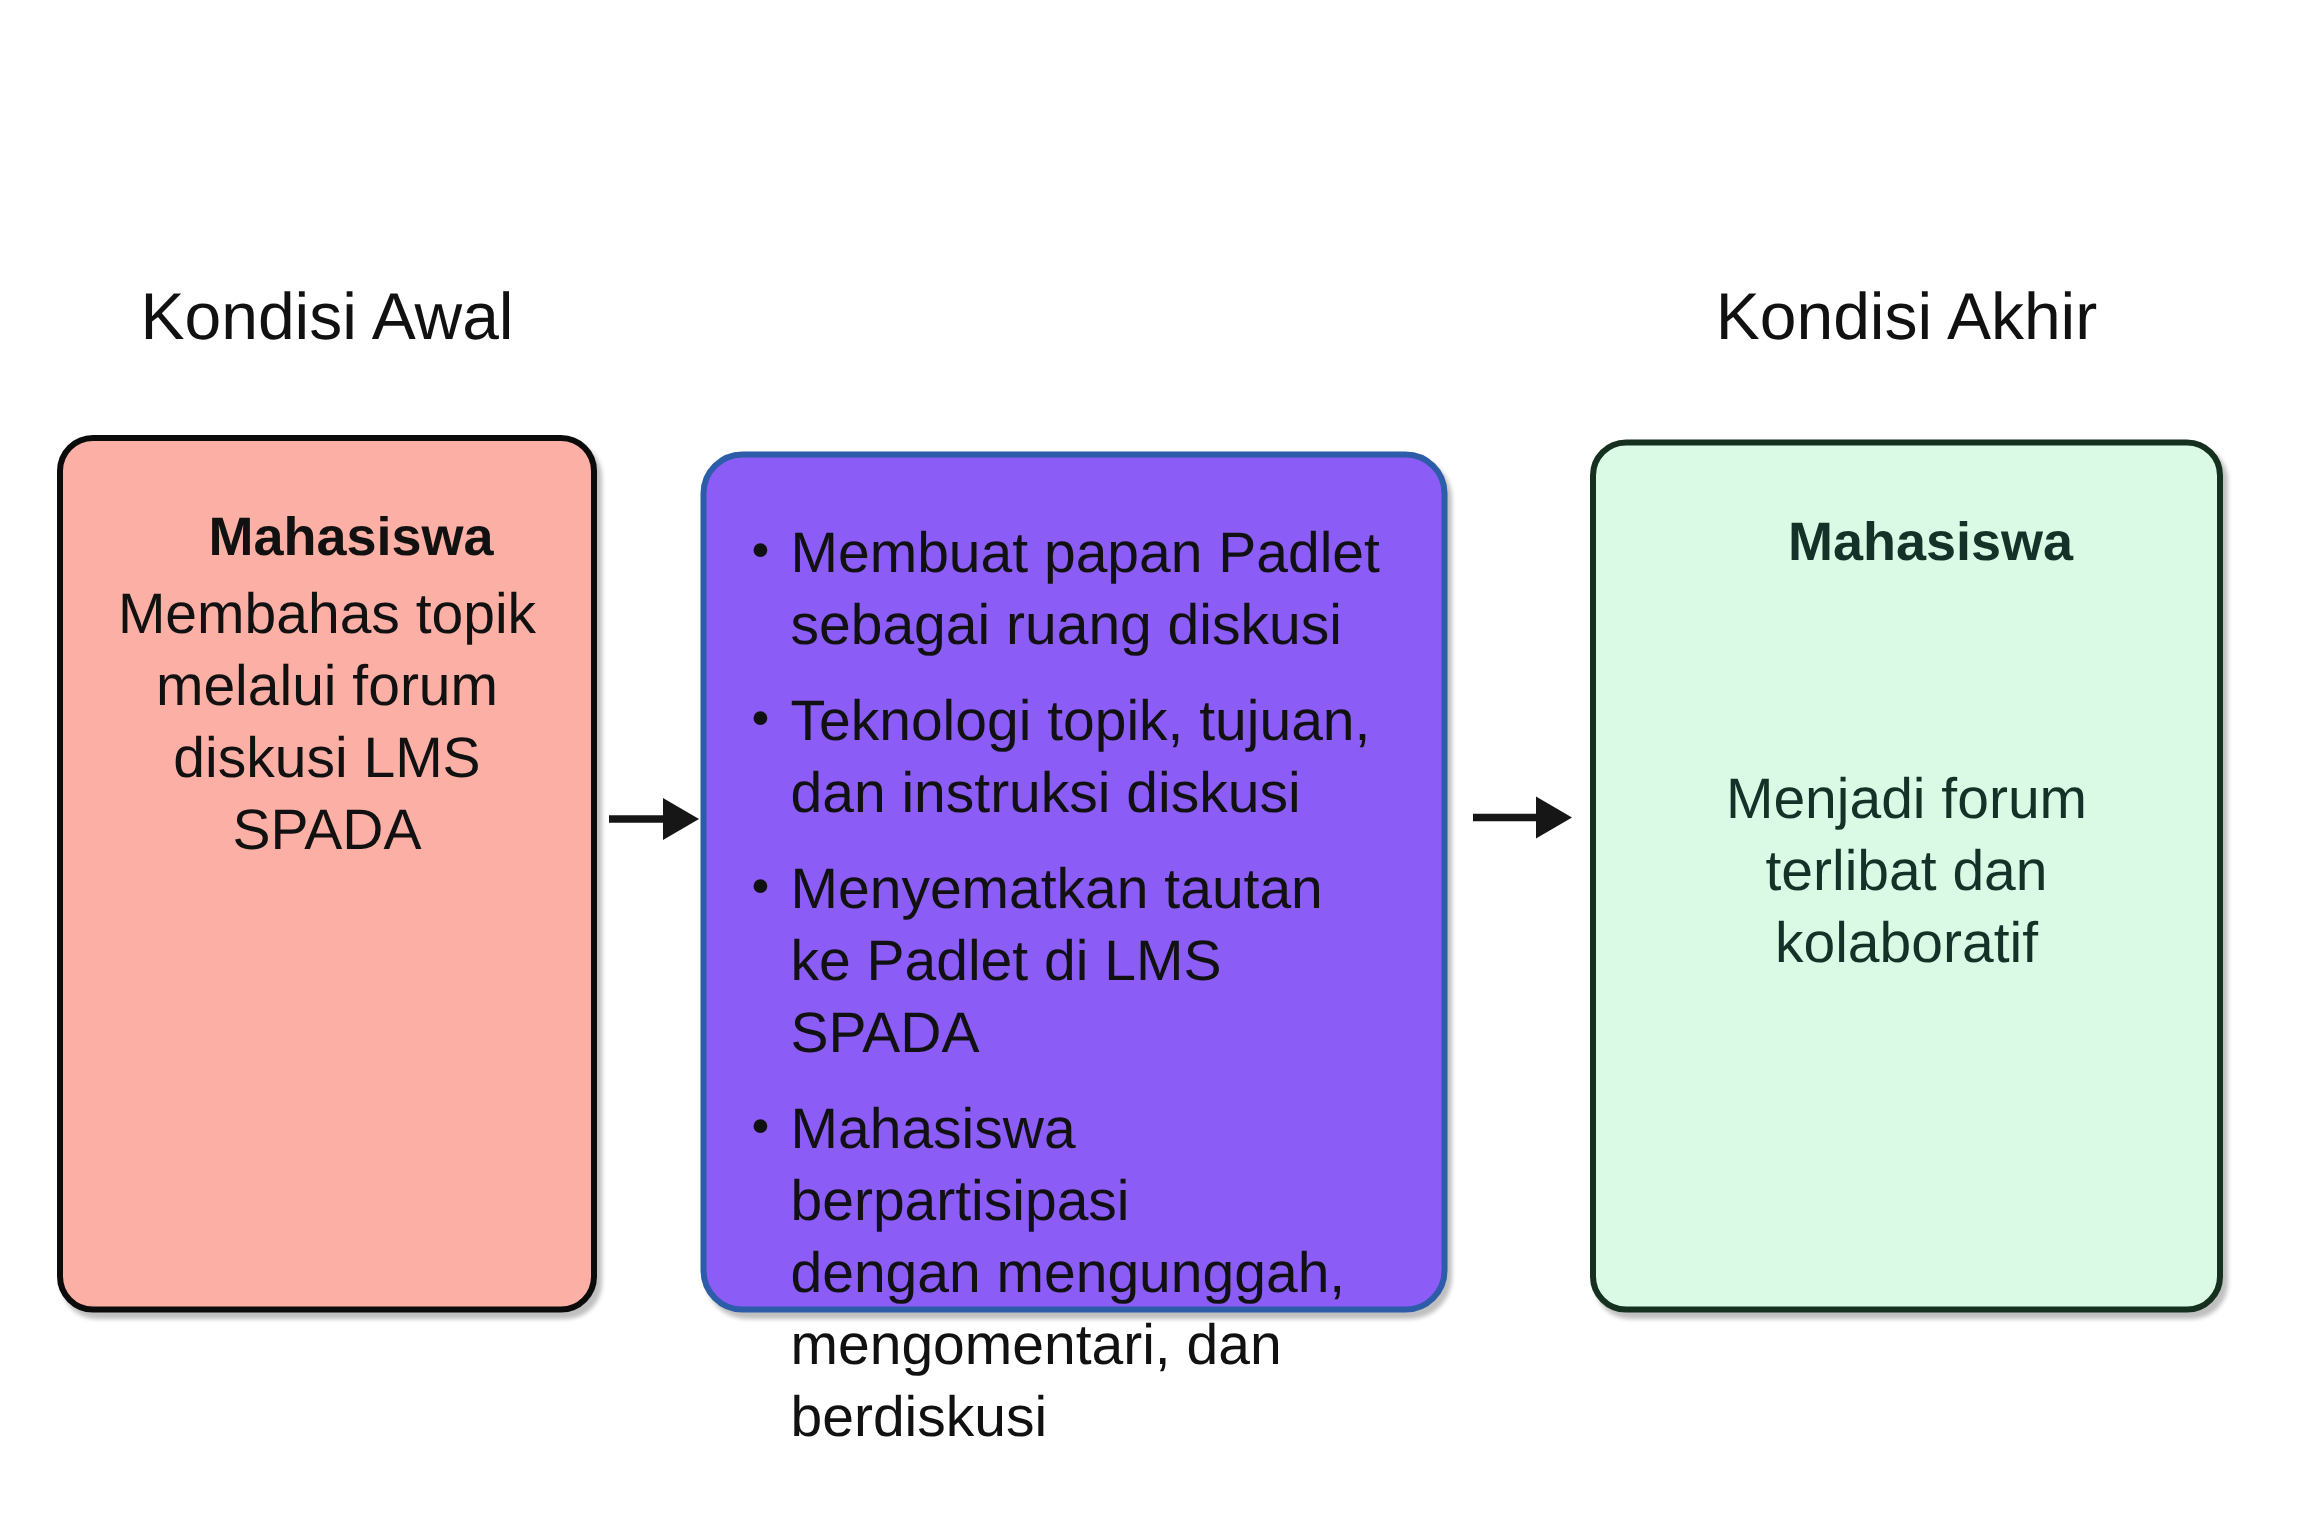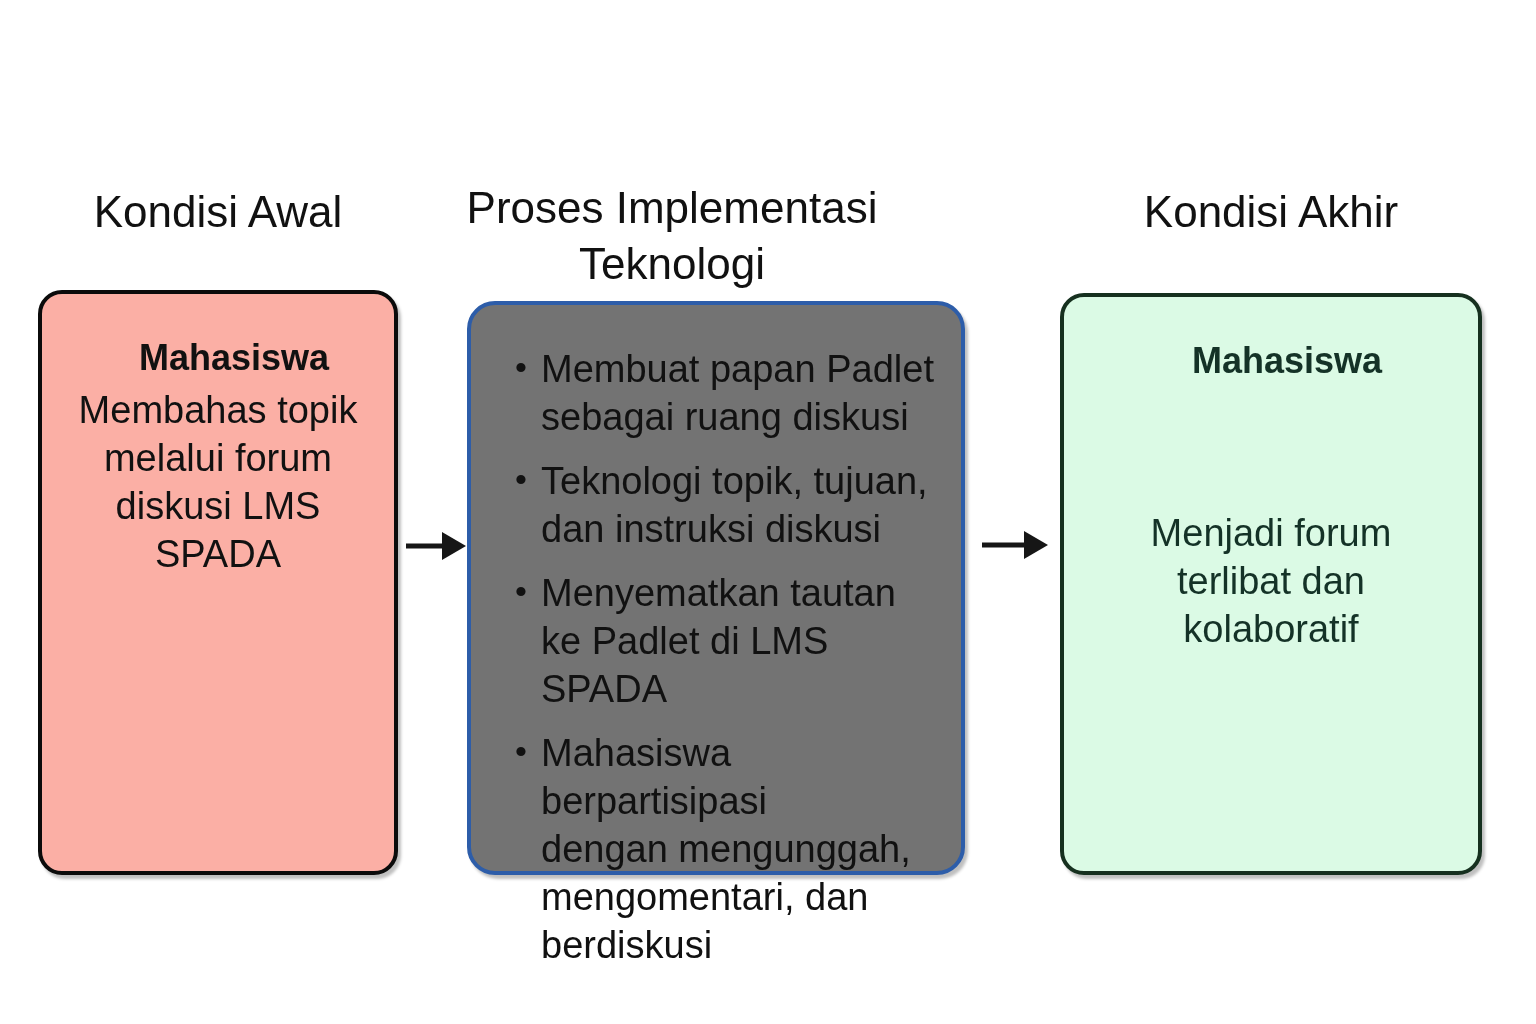--- a/index.html
+++ b/index.html
@@ -43,24 +43,24 @@
   }
   .box-initial {
     left: 38px; top: 290px; width: 360px; height: 585px;
     background: var(--pink-fill);
     border: 4px solid var(--pink-border);
     display: flex; flex-direction: column; align-items: center;
     padding-top: 36px;
   }
   .box-process {
     left: 467px; top: 301px; width: 498px; height: 574px;
-    background: #737373;
+    background: #8b5cf6;
     border: 4px solid var(--process-border);
     border-radius: 28px;
-    padding: 40px 14px 0 28px;
+    padding: 40px 14px 0 14px;
   }
   .box-final {
     left: 1060px; top: 293px; width: 422px; height: 582px;
     background: var(--green-fill);
     border: 4px solid var(--green-border);
     display: flex; flex-direction: column; align-items: center;
     padding-top: 36px;
     color: var(--green-text);
   }
 
@@ -100,22 +100,20 @@
 
   .arrow-svg { position: absolute; overflow: visible; }
 </style>
 </head>
 <body>
 
 <div class="canvas">
 
   <div class="col-heading heading-initial">Kondisi Awal</div>
 
-  <div class="col-heading heading-process">Proses Implementasi
-Teknologi</div>
 
   <div class="col-heading heading-final">Kondisi Akhir</div>
 
   <div class="box box-initial">
     <div class="box-title">Mahasiswa</div>
     <div class="box-body">Membahas topik
 melalui forum
 diskusi LMS
 SPADA</div>
   </div>

